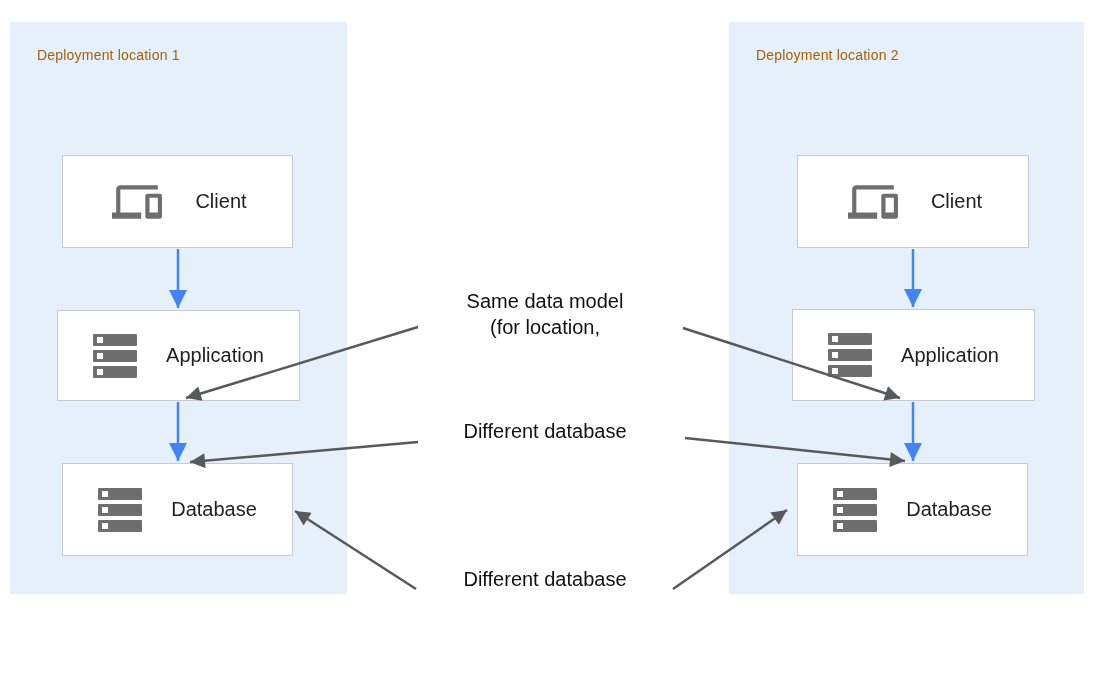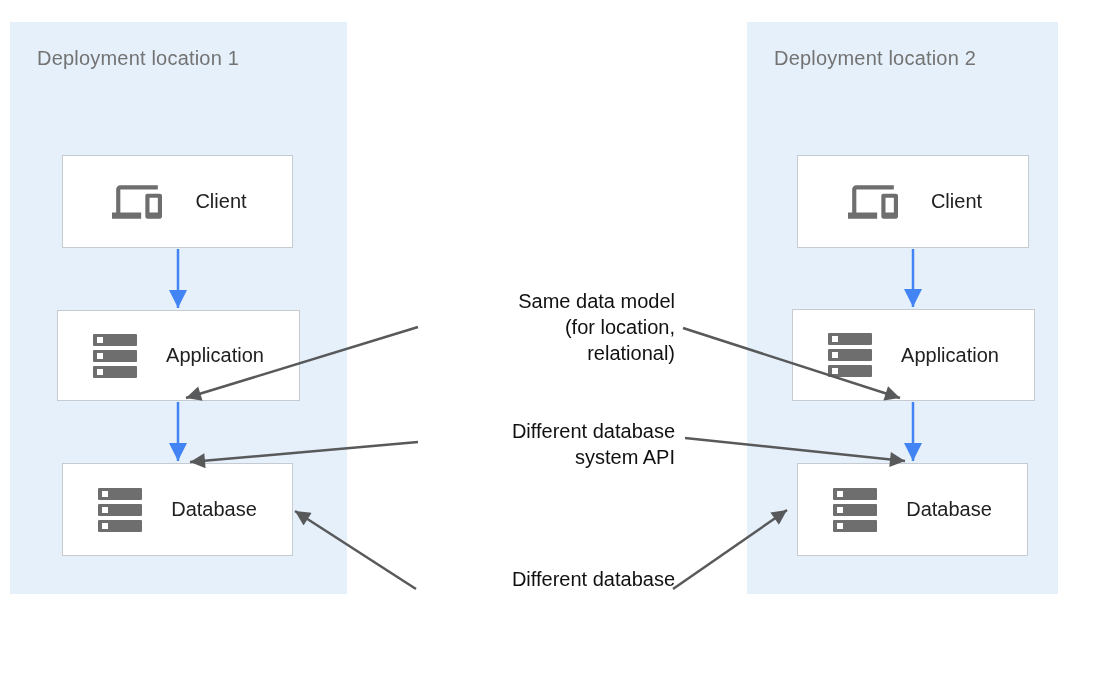--- a/index.html
+++ b/index.html
@@ -11,27 +11,27 @@
     background: #ffffff;
     overflow: hidden;
   }
   .panel {
     position: absolute;
     top: 22px;
     height: 572px;
     background: #e6f0fa;
   }
   .panel-left  { left: 10px;  width: 337px; }
-  .panel-right { left: 747px; width: 311px; }
+  .panel-right { left: 729px; width: 355px; }
   .panel-title {
     position: absolute;
     top: 25px;
     left: 27px;
-    font-size: 20px;
-    color: #737373;
+    font-size: 14px;
+    color: #a16207;
     letter-spacing: 0.2px;
     white-space: nowrap;
   }
   .node {
     position: absolute;
     background: #ffffff;
     border: 1px solid #c6cbd1;
     box-sizing: border-box;
     display: flex;
     align-items: center;
@@ -52,21 +52,21 @@
   .l-db     { left: 62px;  top: 463px; width: 231px; height: 93px; }
   
   .r-client { left: 797px; top: 155px; width: 232px; height: 93px; }
   .r-app    { left: 792px; top: 309px; width: 243px; height: 92px; }
   .r-db     { left: 797px; top: 463px; width: 231px; height: 93px; }
 
   .annotation {
     position: absolute;
     left: 415px;
     width: 260px;
-    text-align: right;
+    text-align: center;
     font-size: 20px;
     line-height: 26px;
     color: #111111;
   }
   .ann-1 { top: 288px; }
   .ann-2 { top: 418px; }
   .ann-3 { top: 566px; }
 
   #arrow-overlay {
     position: absolute;
@@ -159,25 +159,23 @@
         <rect x="4" y="19" width="6" height="6" fill="#ffffff"></rect>
         <rect x="4" y="35" width="6" height="6" fill="#ffffff"></rect>
       </svg>
     </span>
     <span class="node-label">Database</span>
   </div>
 
   <div class="annotation ann-1">
     <div>Same data model</div>
     <div>(for location,</div>
-    <div>relational)</div>
   </div>
   <div class="annotation ann-2">
     <div>Different database</div>
-    <div>system API</div>
   </div>
   <div class="annotation ann-3">
     <div>Different database</div>
   </div>
 
   <svg id="arrow-overlay" viewBox="0 0 1106 684">
     <defs>
       <marker id="blueHead" markerUnits="userSpaceOnUse" markerWidth="18" markerHeight="20" viewBox="0 0 10 10" refX="10" refY="5" orient="auto">
         <path d="M0 0 L10 5 L0 10 z" fill="#4284f3"></path>
       </marker>

